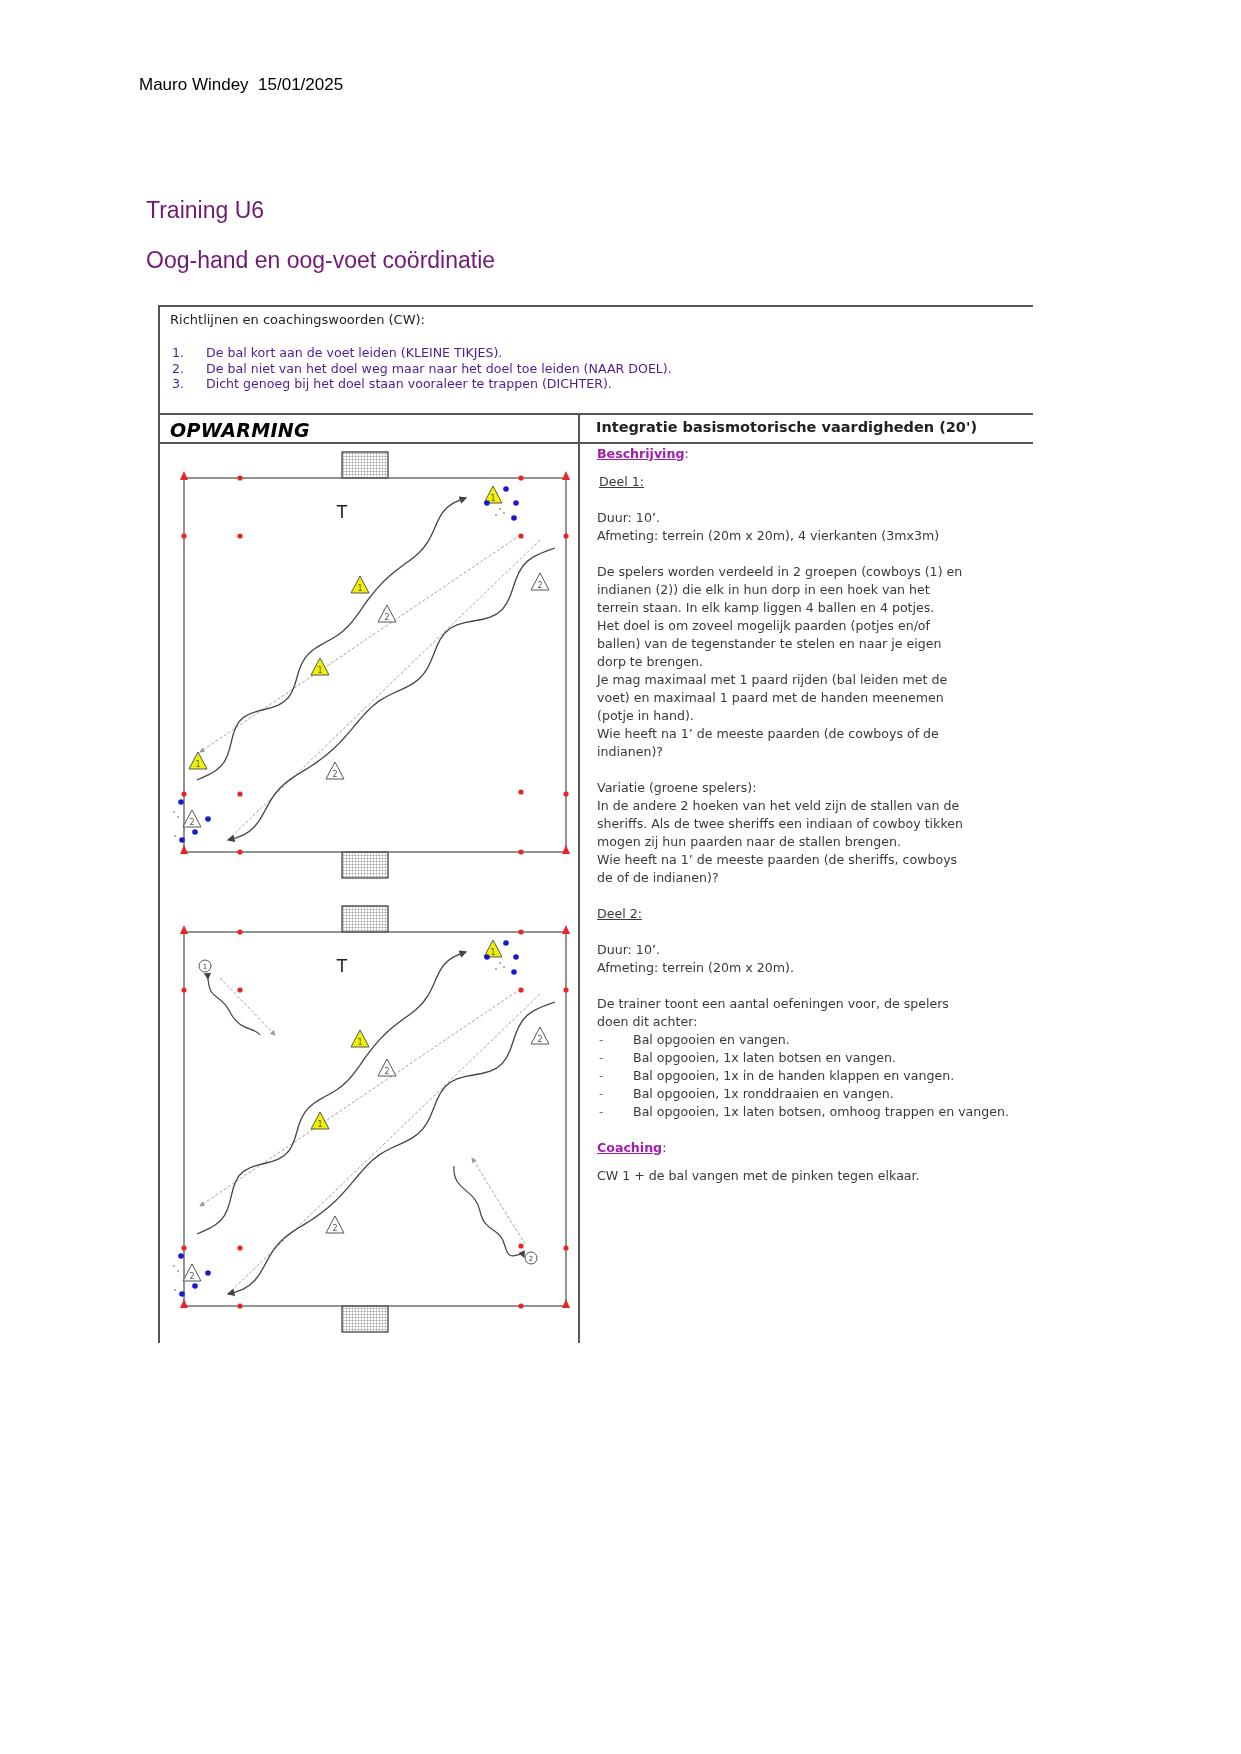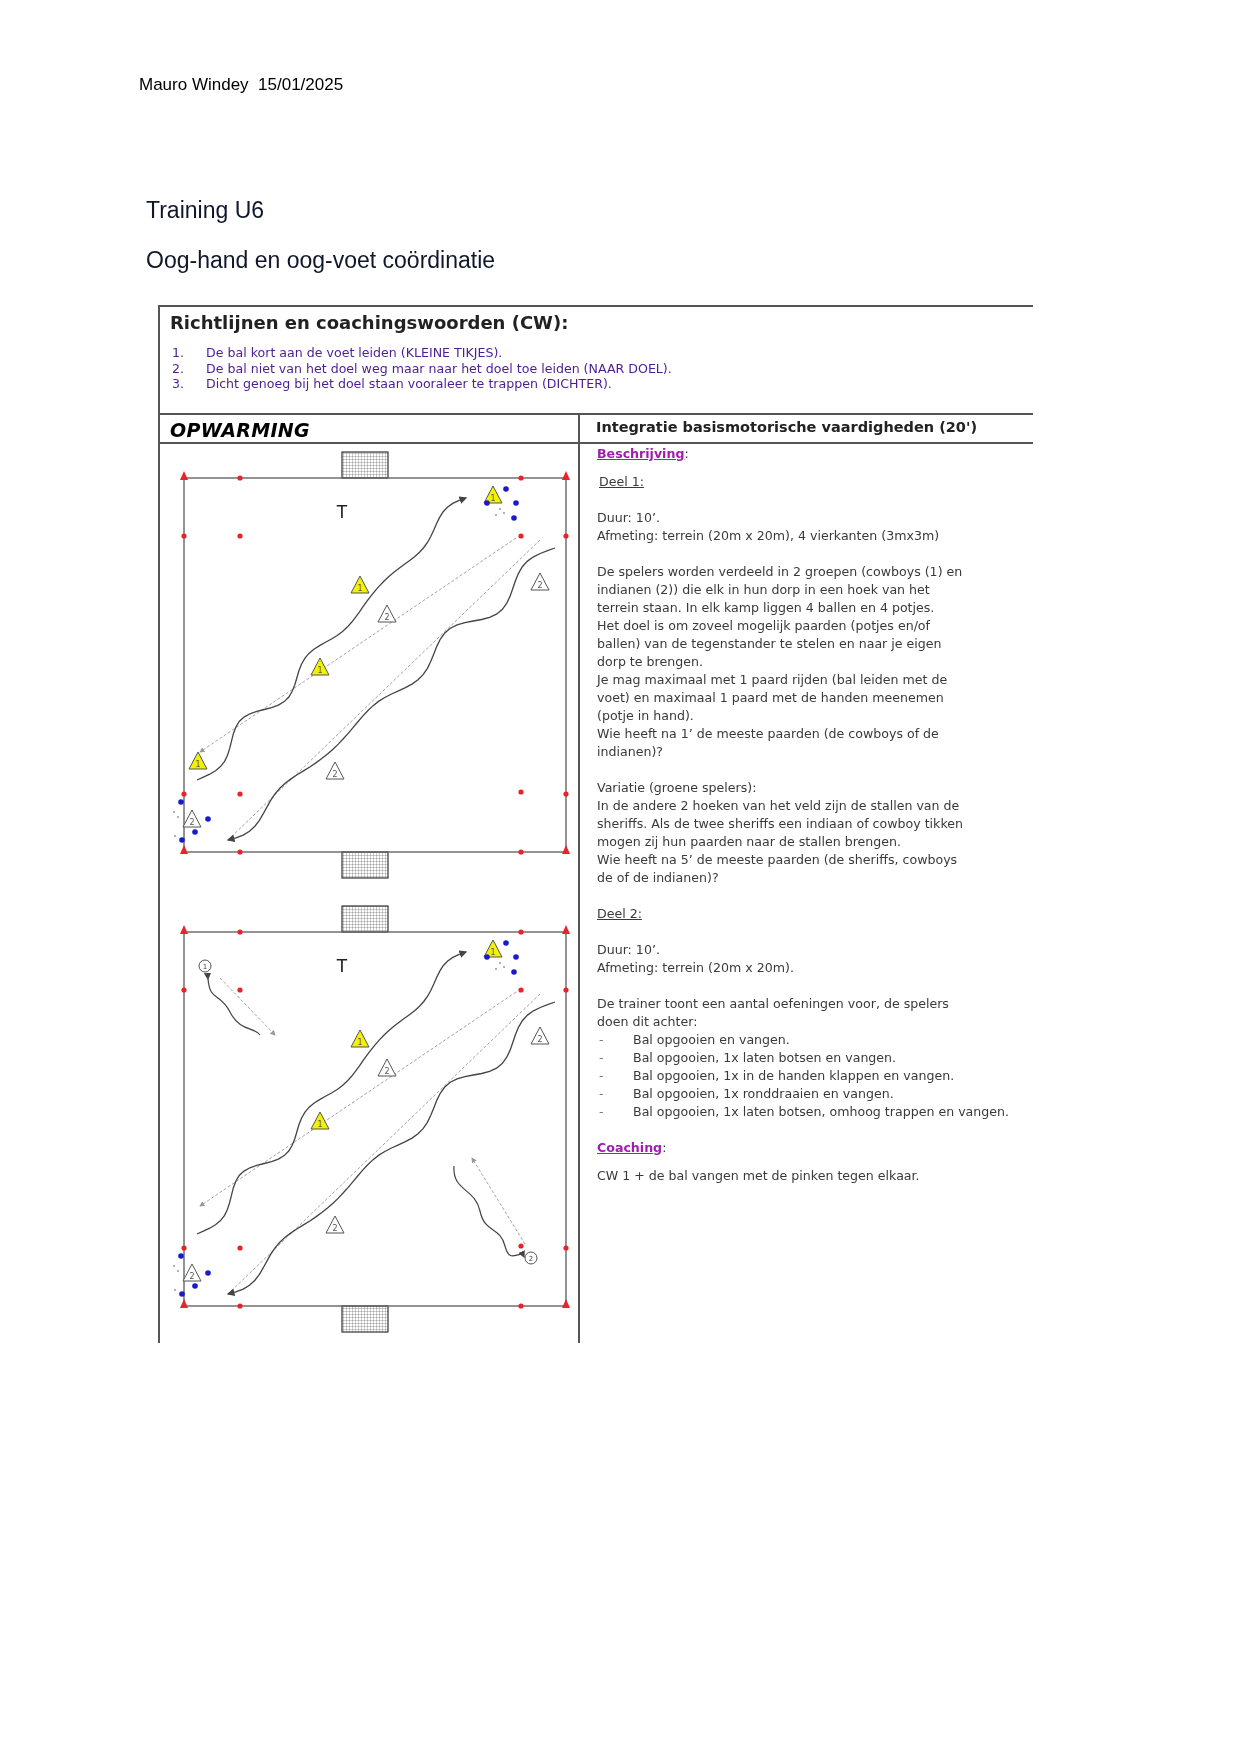--- a/index.html
+++ b/index.html
@@ -1,28 +1,28 @@
 <!DOCTYPE html>
 <html><head>
 <meta charset="utf-8">
 <style>
   html, body { margin:0; padding:0; background:#ffffff; }
   body { width:1241px; height:1754px; position:relative; overflow:hidden;
          font-family:"Liberation Sans", sans-serif; color:#000; }
   .abs { position:absolute; }
   .author { left:139px; top:75px; font-size:17px; white-space:pre; }
-  .red-title { color:#0f172a; font-size:23px; left:146px; }
+  .red-title { color:#701a75; font-size:23px; left:146px; }
   .t1 { top:197px; }
   .t2 { top:247px; }
 
   .tbl { font-family:"DejaVu Sans", sans-serif; color:#333; }
   .hline { position:absolute; height:1.5px; background:#555; }
   .vline { position:absolute; width:1.5px; background:#555; }
 
-  .guide-title { left:170px; top:312px; font-size:18px; font-weight:bold; color:#222;text-align:center; }
+  .guide-title { left:170px; top:312px; font-size:13px; font-weight:normal; color:#222;text-align:center; }
   .guide-list { left:172px; top:345px; font-size:12.6px; line-height:15.5px; color:#4c1d95; margin:0; padding:0; list-style:none; }
   .guide-list li { white-space:nowrap; }
   .guide-list .num { display:inline-block; width:34px; }
 
   .sec-left { left:170px; top:419px; font-size:19px; font-weight:bold; color:#000000; letter-spacing:0.3px;font-style:italic; }
   .sec-right { left:596px; top:419px; font-size:14.5px; font-weight:bold; color:#222; }
 
   .desc { left:597px; width:440px; font-size:12.6px; line-height:18px; color:#3a3a3a; }
   .desc p { margin:0; }
   .u { text-decoration:underline;text-align:right; }
@@ -214,21 +214,21 @@
       <p>(potje in hand).</p>
       <p>Wie heeft na 1’ de meeste paarden (de cowboys of de</p>
       <p>indianen)?</p>
     </div>
     <p style="height:18px"></p>
     <div>
       <p>Variatie (groene spelers):</p>
       <p>In de andere 2 hoeken van het veld zijn de stallen van de</p>
       <p>sheriffs. Als de twee sheriffs een indiaan of cowboy tikken</p>
       <p>mogen zij hun paarden naar de stallen brengen.</p>
-      <p>Wie heeft na 5’ de meeste paarden (de sheriffs, cowboys</p>
+      <p>Wie heeft na 1’ de meeste paarden (de sheriffs, cowboys</p>
       <p>de of de indianen)?</p>
     </div>
     <p style="height:18px"></p>
     <p><span class="u">Deel 2:</span></p>
     <p style="height:18px"></p>
     <p>Duur: 10’.</p>
     <p>Afmeting: terrein (20m x 20m).</p>
     <p style="height:18px"></p>
     <p>De trainer toont een aantal oefeningen voor, de spelers</p>
     <p>doen dit achter:</p>

